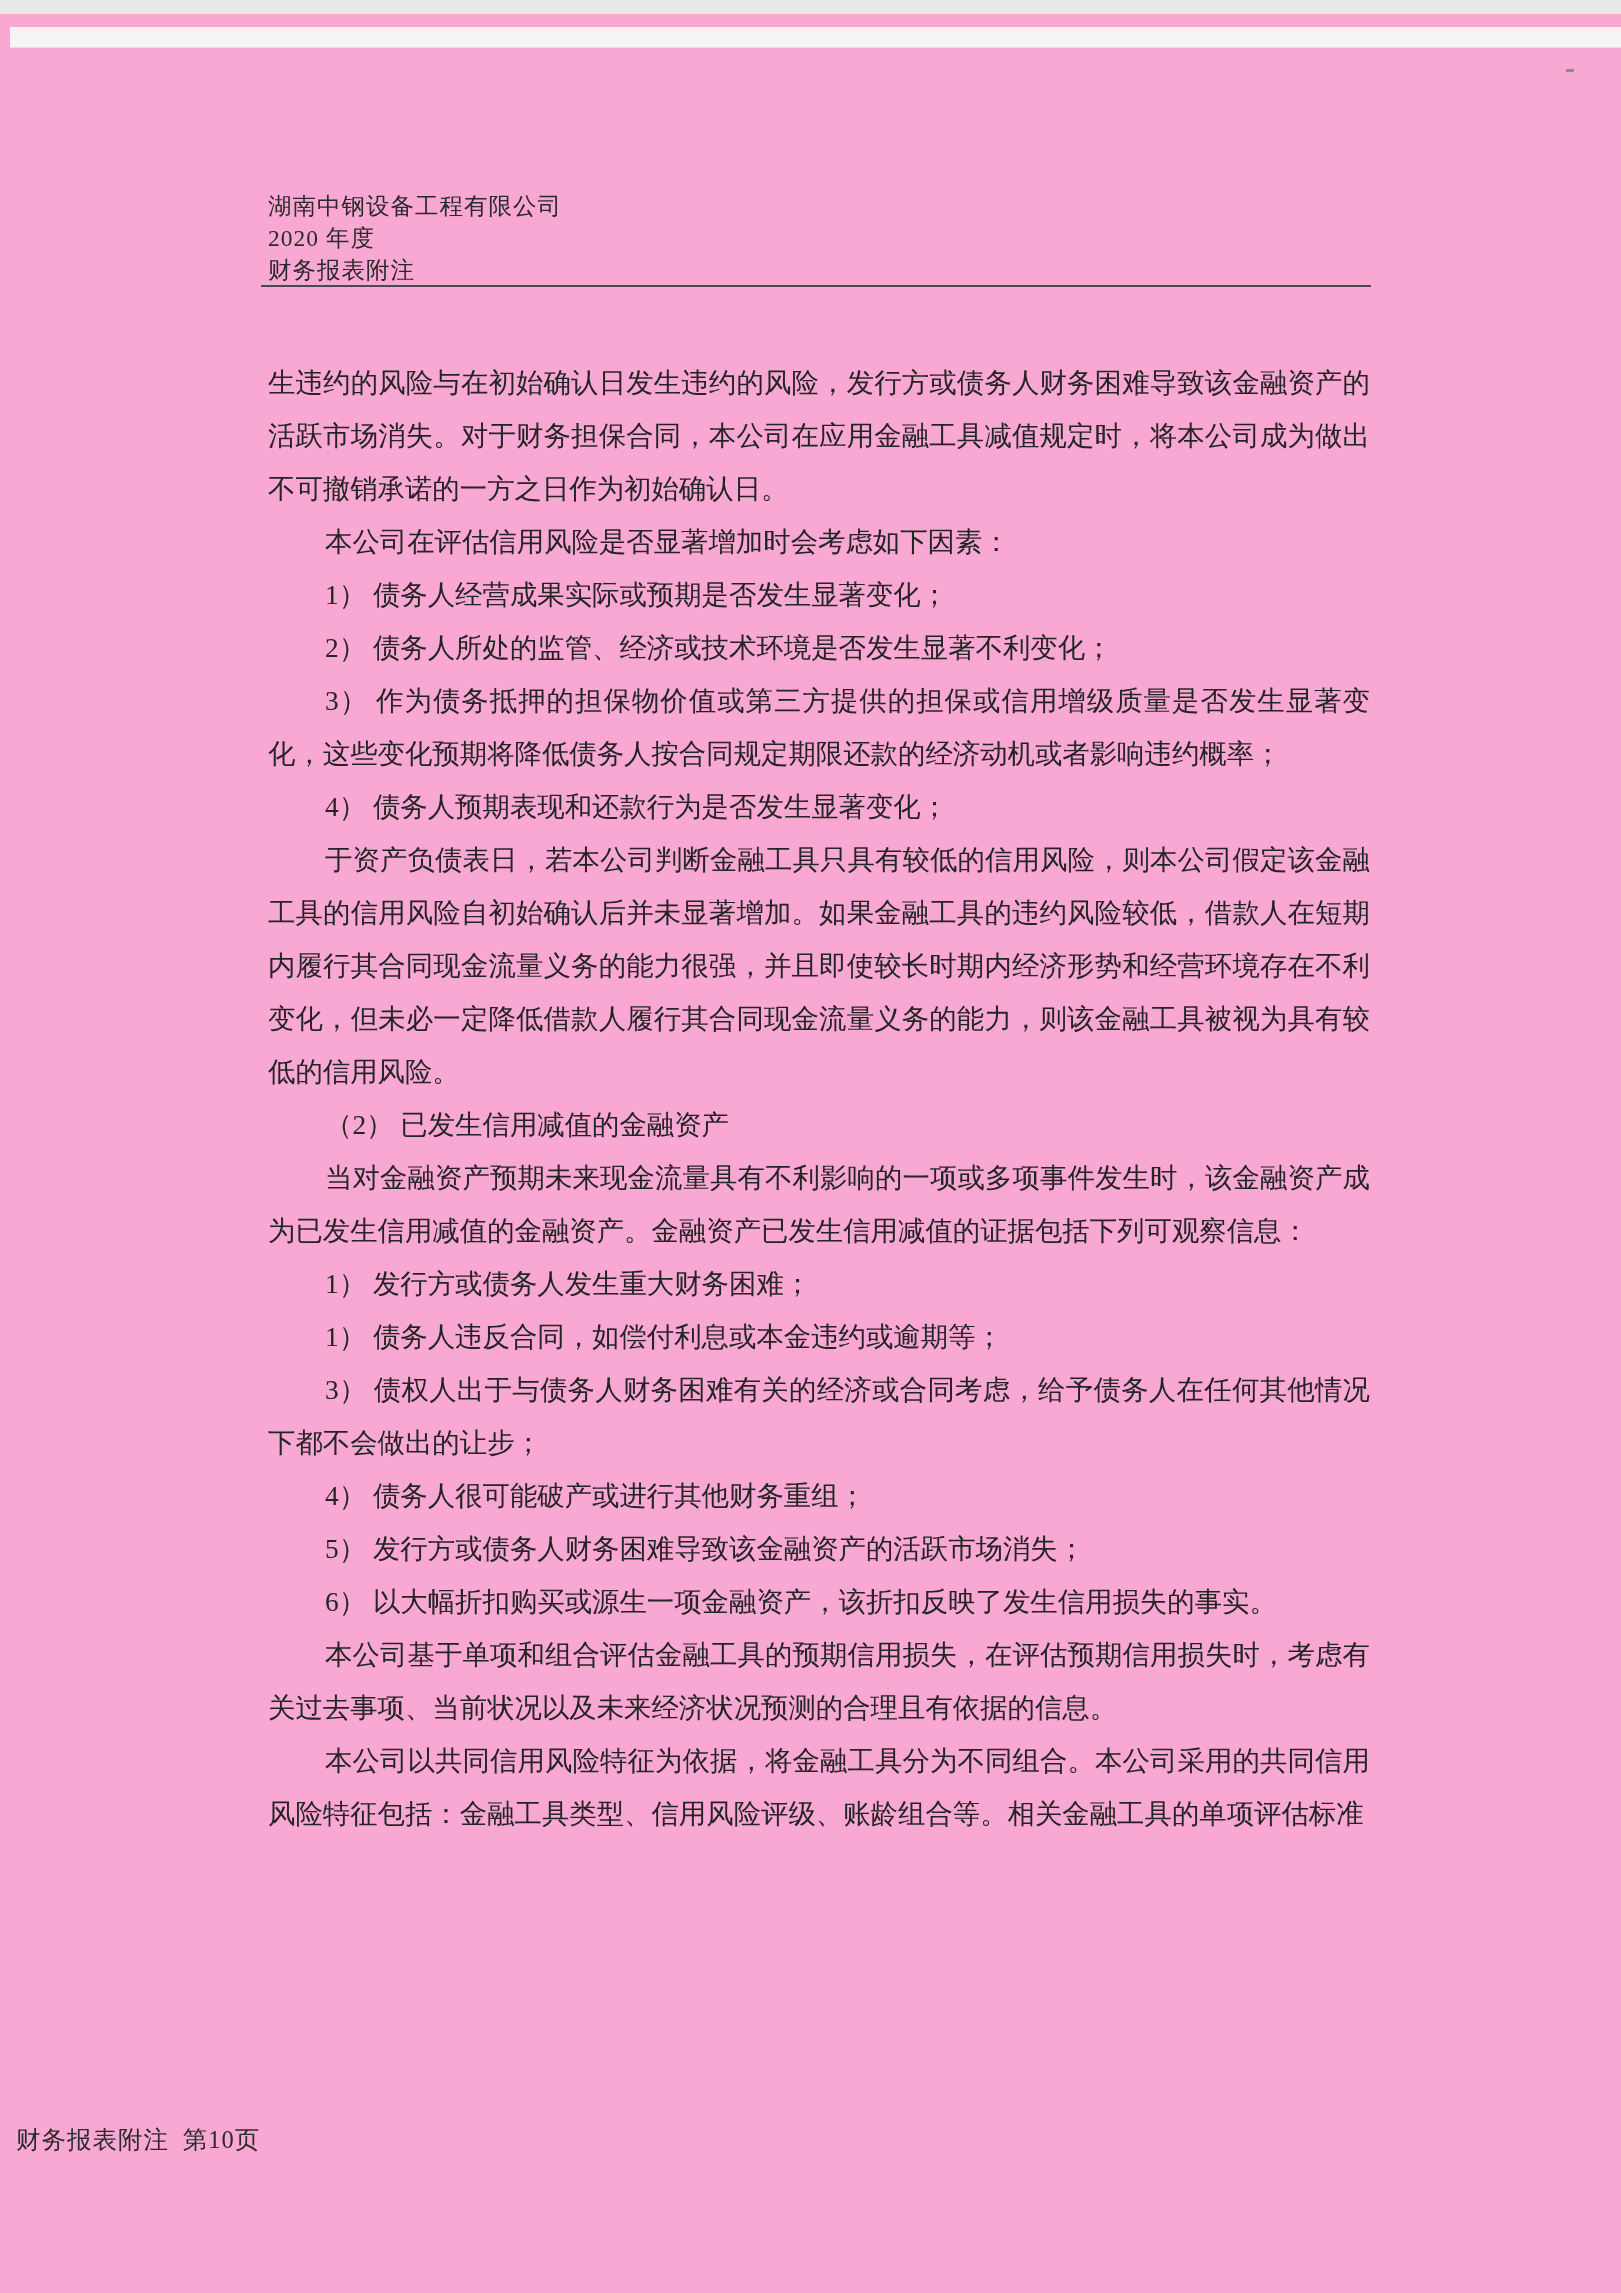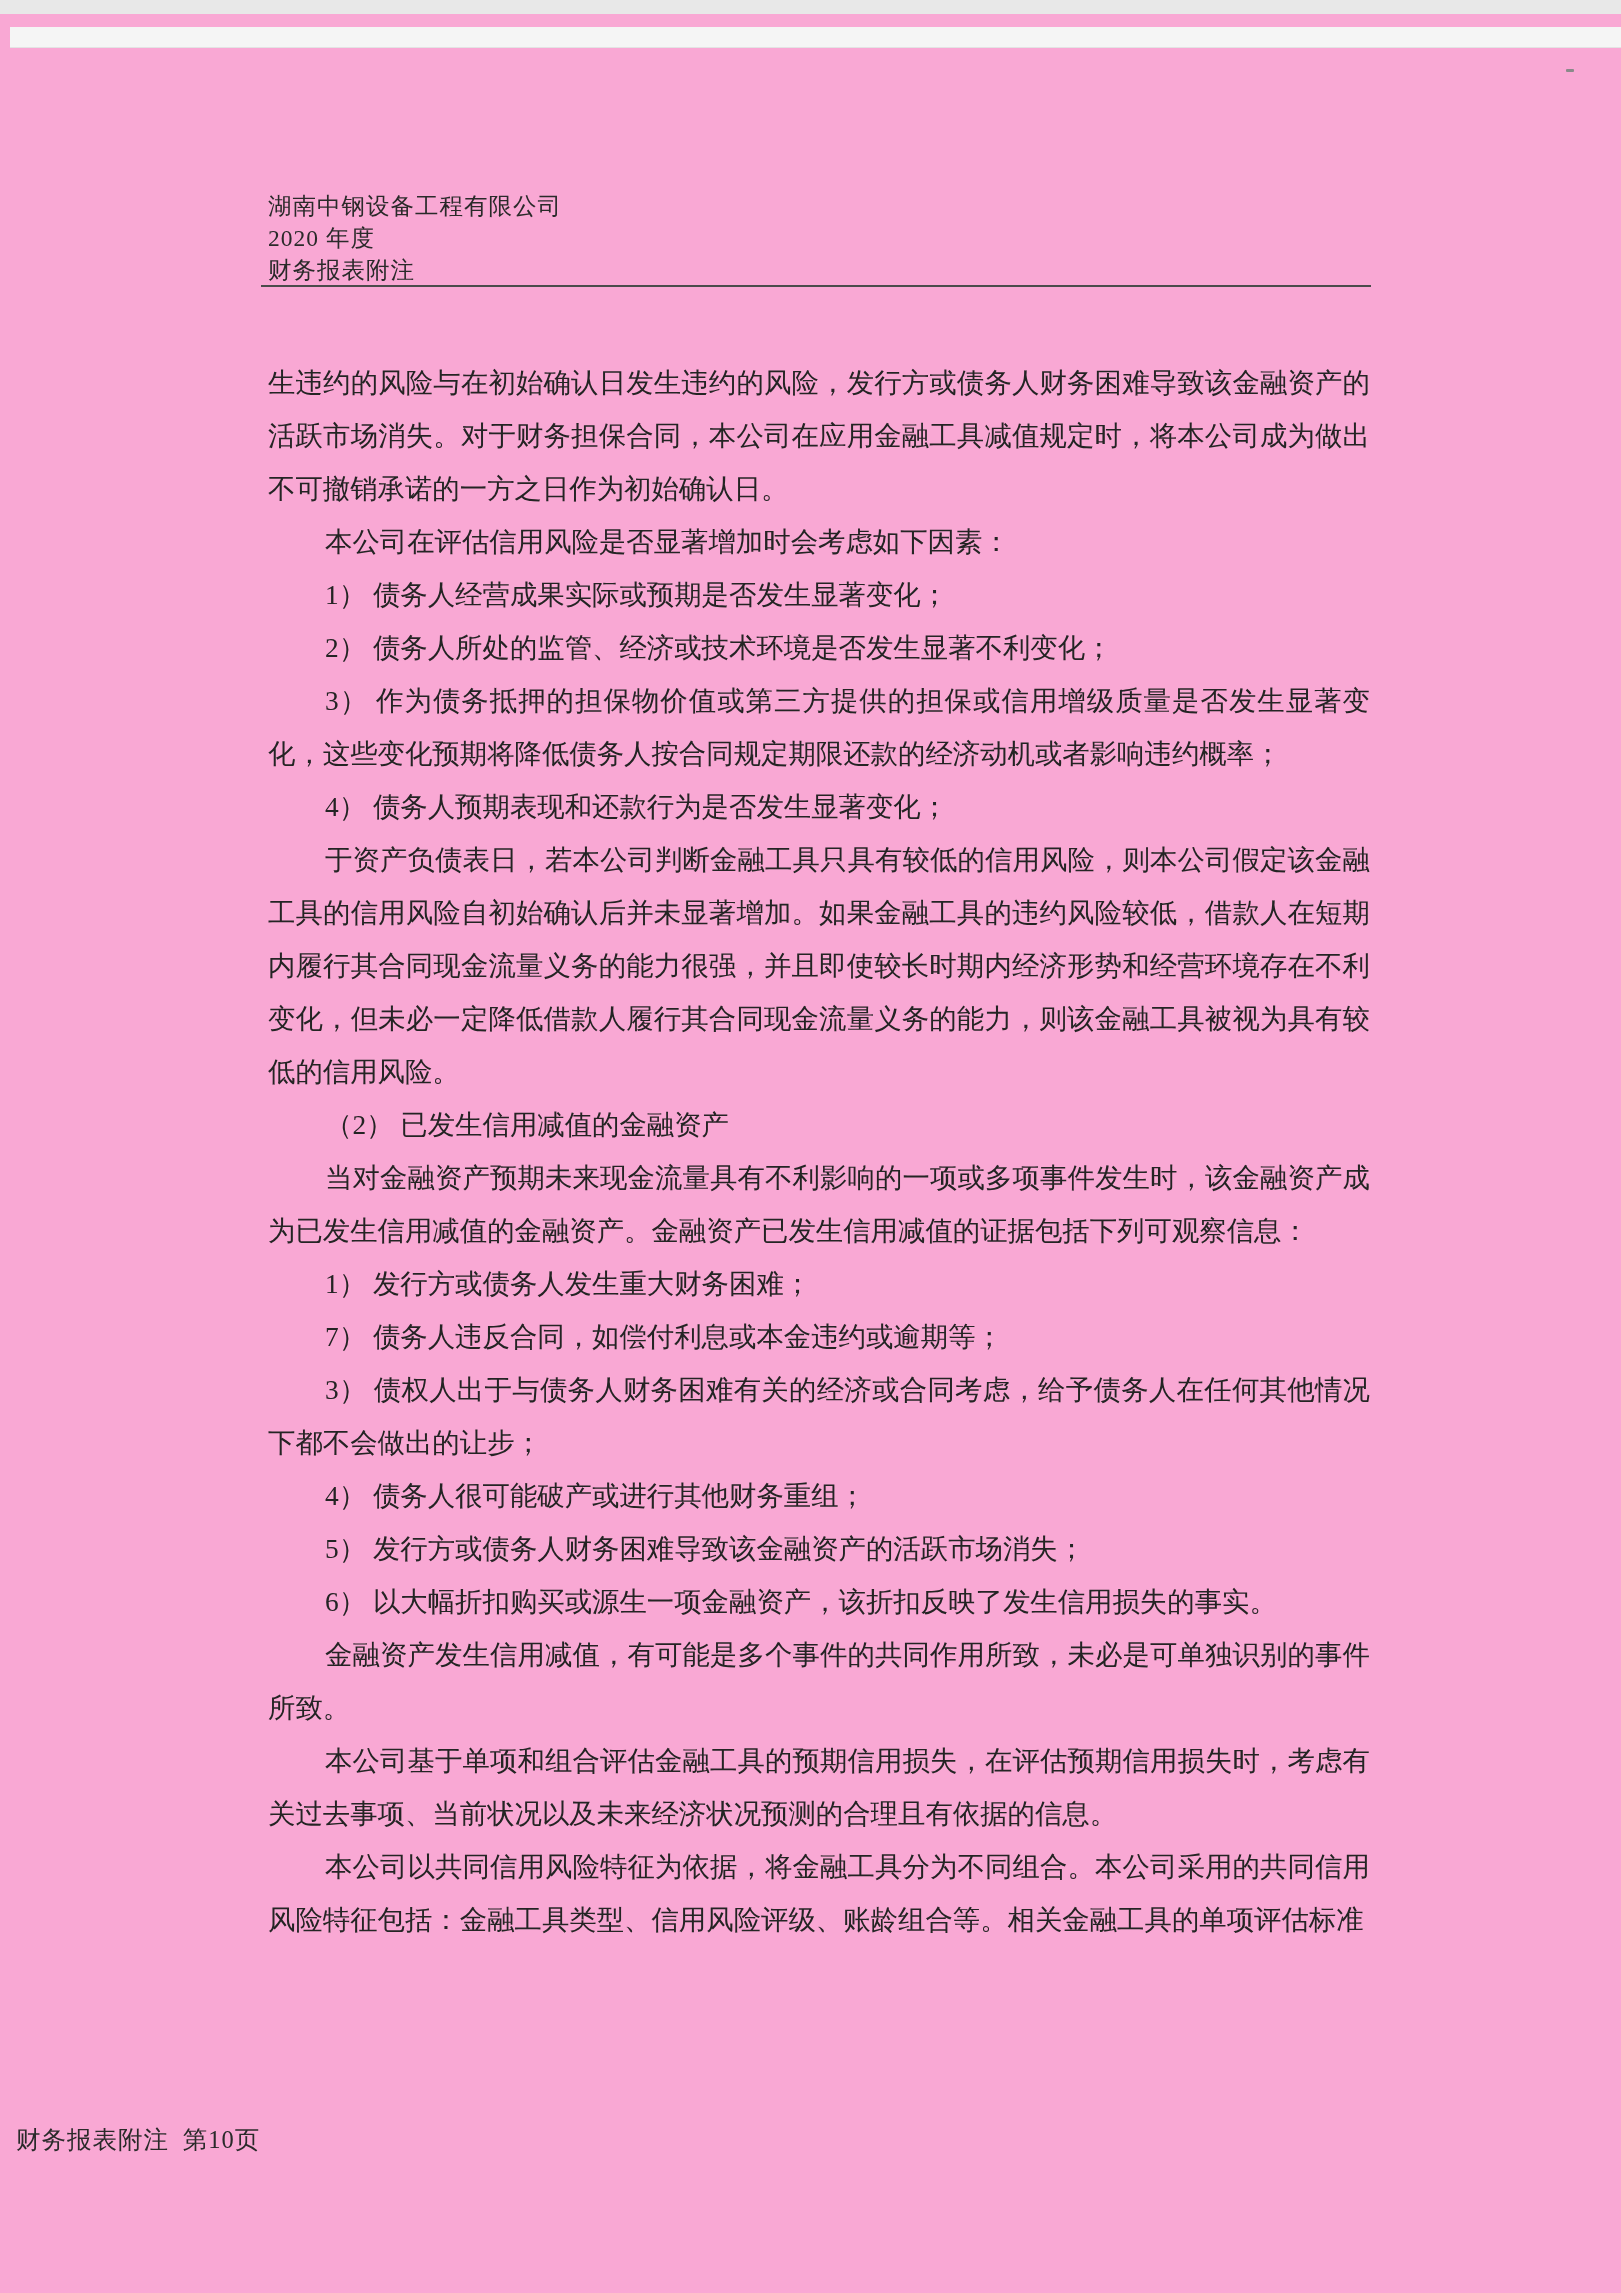--- a/index.html
+++ b/index.html
@@ -108,26 +108,25 @@
       <p class="para">生违约的风险与在初始确认日发生违约的风险，发行方或债务人财务困难导致该金融资产的活跃市场消失。对于财务担保合同，本公司在应用金融工具减值规定时，将本公司成为做出不可撤销承诺的一方之日作为初始确认日。</p>
       <p class="para indent">本公司在评估信用风险是否显著增加时会考虑如下因素：</p>
       <p class="para indent">1） 债务人经营成果实际或预期是否发生显著变化；</p>
       <p class="para indent">2） 债务人所处的监管、经济或技术环境是否发生显著不利变化；</p>
       <p class="para indent">3） 作为债务抵押的担保物价值或第三方提供的担保或信用增级质量是否发生显著变化，这些变化预期将降低债务人按合同规定期限还款的经济动机或者影响违约概率；</p>
       <p class="para indent">4） 债务人预期表现和还款行为是否发生显著变化；</p>
       <p class="para indent">于资产负债表日，若本公司判断金融工具只具有较低的信用风险，则本公司假定该金融工具的信用风险自初始确认后并未显著增加。如果金融工具的违约风险较低，借款人在短期内履行其合同现金流量义务的能力很强，并且即使较长时期内经济形势和经营环境存在不利变化，但未必一定降低借款人履行其合同现金流量义务的能力，则该金融工具被视为具有较低的信用风险。</p>
       <p class="para indent">（2） 已发生信用减值的金融资产</p>
       <p class="para indent">当对金融资产预期未来现金流量具有不利影响的一项或多项事件发生时，该金融资产成为已发生信用减值的金融资产。金融资产已发生信用减值的证据包括下列可观察信息：</p>
       <p class="para indent">1） 发行方或债务人发生重大财务困难；</p>
-      <p class="para indent">7） 债务人违反合同，如偿付利息或本金违约或逾期等；</p>
+      <p class="para indent">1） 债务人违反合同，如偿付利息或本金违约或逾期等；</p>
       <p class="para indent">3） 债权人出于与债务人财务困难有关的经济或合同考虑，给予债务人在任何其他情况下都不会做出的让步；</p>
       <p class="para indent">4） 债务人很可能破产或进行其他财务重组；</p>
       <p class="para indent">5） 发行方或债务人财务困难导致该金融资产的活跃市场消失；</p>
       <p class="para indent">6） 以大幅折扣购买或源生一项金融资产，该折扣反映了发生信用损失的事实。</p>
-      <p class="para indent">金融资产发生信用减值，有可能是多个事件的共同作用所致，未必是可单独识别的事件所致。</p>
       <p class="para indent">本公司基于单项和组合评估金融工具的预期信用损失，在评估预期信用损失时，考虑有关过去事项、当前状况以及未来经济状况预测的合理且有依据的信息。</p>
       <p class="para indent">本公司以共同信用风险特征为依据，将金融工具分为不同组合。本公司采用的共同信用风险特征包括：金融工具类型、信用风险评级、账龄组合等。相关金融工具的单项评估标准</p>
     </div>
 
   <div class="page-footer">
     <span>财务报表附注</span><span class="footer-page">第10页</span>
   </div>
 
 </div>
 

